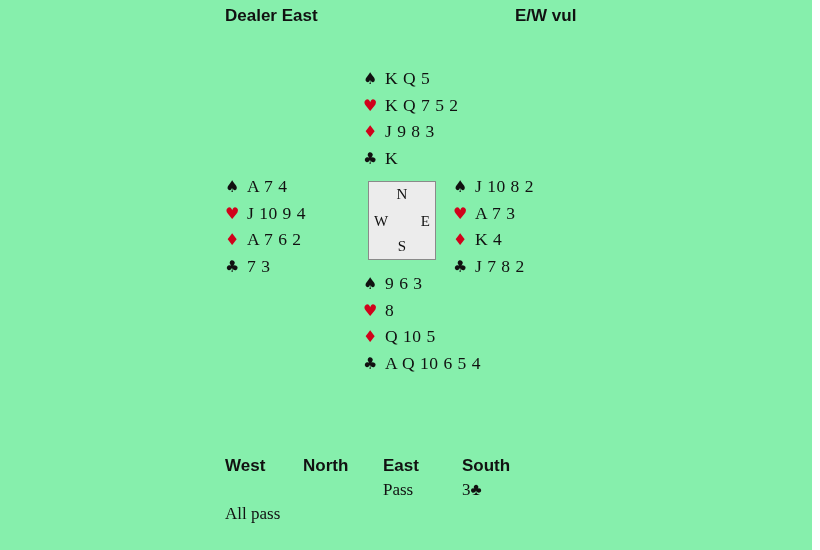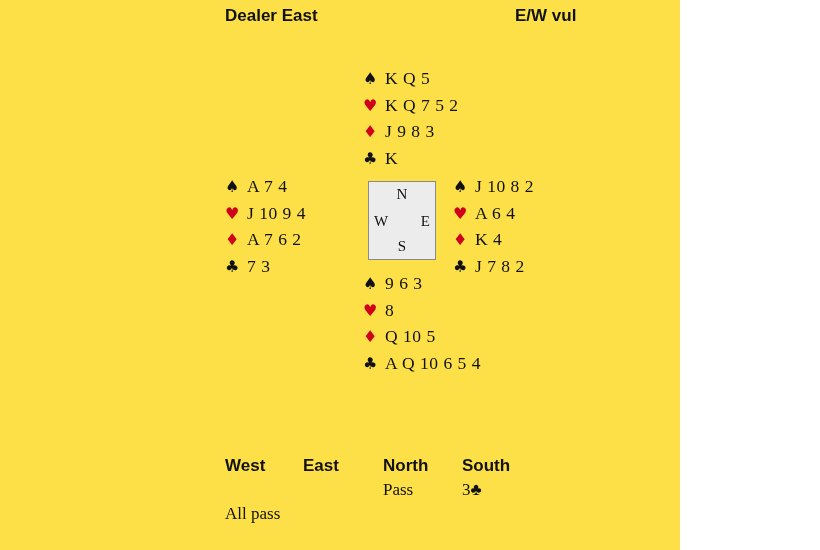--- a/index.html
+++ b/index.html
@@ -1,20 +1,20 @@
 <!DOCTYPE html>
 <html><head>
 <meta charset="utf-8">
 <style>
   html, body { margin: 0; padding: 0; background: #ffffff; }
   .page {
     position: relative;
-    width: 680px;
+    width: 812px;
     height: 550px;
-    background: #fde047;
+    background: #86efac;
     color: #111111;
     font-family: "Liberation Serif", serif;
     overflow: hidden;
   }
   .top-label {
     position: absolute;
     top: 6px;
     font-family: "Liberation Sans", sans-serif;
     font-weight: 700;
     font-size: 17px;
@@ -133,21 +133,21 @@
     <span class="s">S</span>
   </div>
 
   <div class="hand hand-east">
     <div class="suit-line">
       <span class="suit-sym black">♠</span>
       <span>J 10 8 2</span>
     </div>
     <div class="suit-line">
       <span class="suit-sym red">♥</span>
-      <span>A 6 4</span>
+      <span>A 7 3</span>
     </div>
     <div class="suit-line">
       <span class="suit-sym red">♦</span>
       <span>K 4</span>
     </div>
     <div class="suit-line">
       <span class="suit-sym black">♣</span>
       <span>J 7 8 2</span>
     </div>
   </div>
@@ -166,22 +166,22 @@
       <span>Q 10 5</span>
     </div>
     <div class="suit-line">
       <span class="suit-sym black">♣</span>
       <span>A Q 10 6 5 4</span>
     </div>
   </div>
 
   <div class="auction">
     <span class="hdr">West</span>
+    <span class="hdr">North</span>
     <span class="hdr">East</span>
-    <span class="hdr">North</span>
     <span class="hdr">South</span>
 
     <span class="cell"></span>
     <span class="cell"></span>
     <span class="cell">Pass</span>
     <span class="cell">3♣</span>
 
     <span class="cell">All pass</span>
     <span class="cell"></span>
     <span class="cell"></span>

